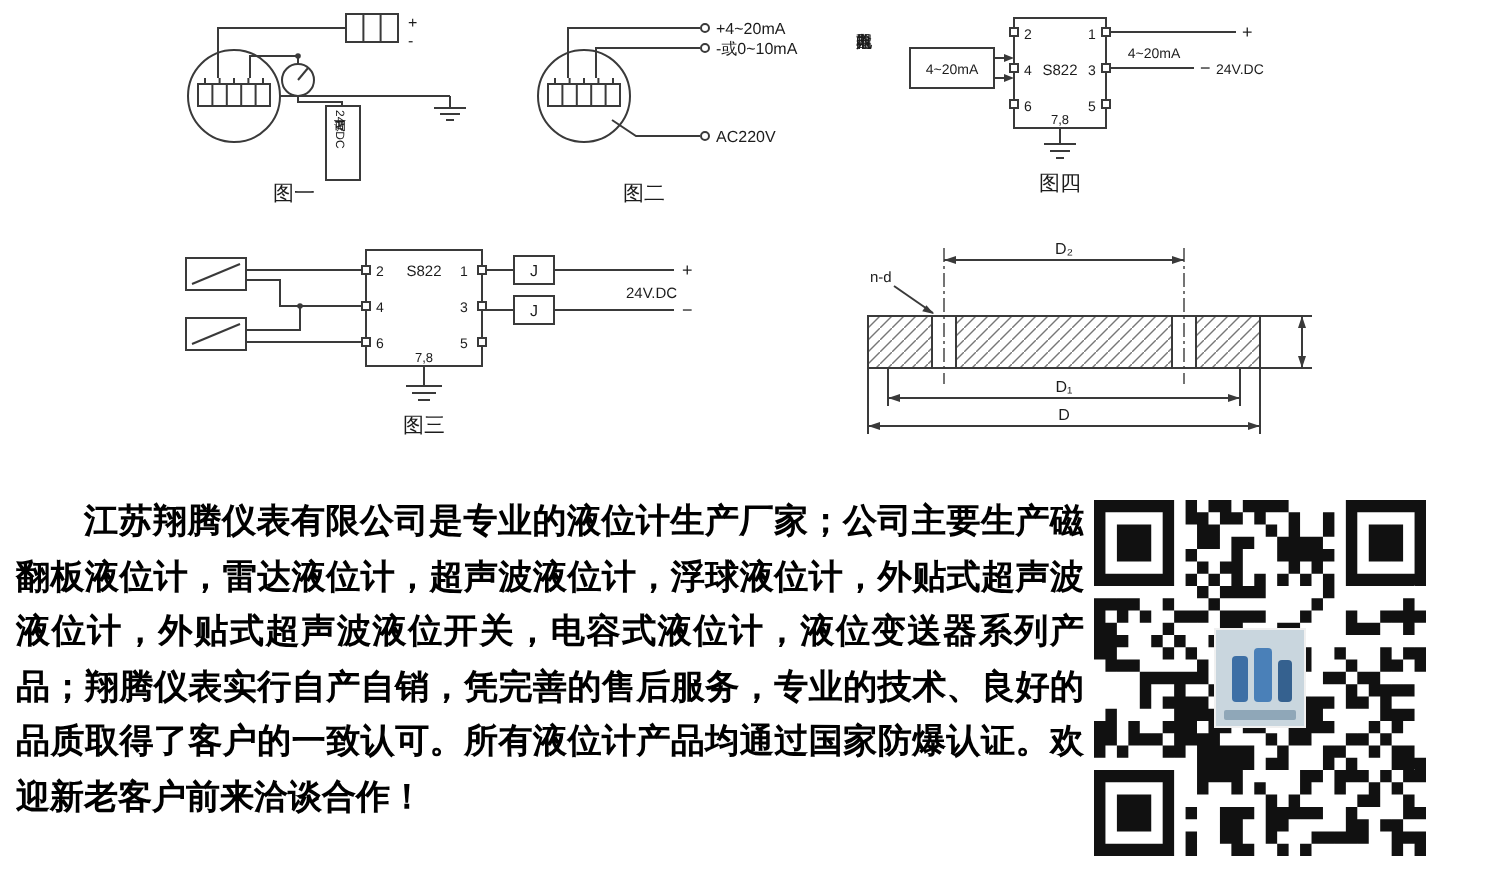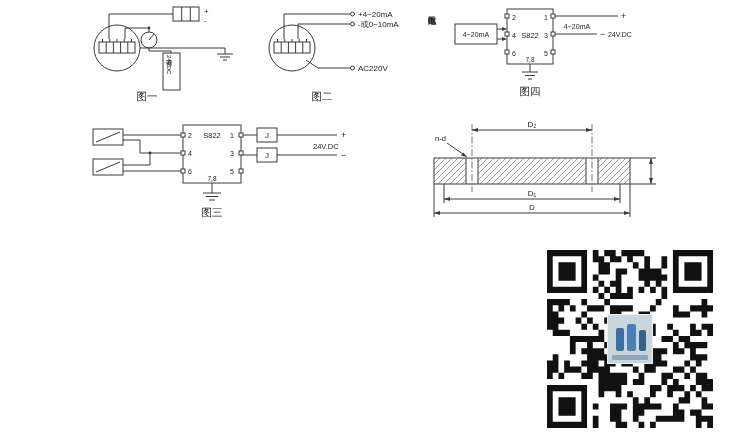--- a/index.html
+++ b/index.html
@@ -208,20 +208,21 @@
       <line x1="12" y1="103" x2="208" y2="103"></line>
       <polygon points="12,103 18,101 18,105" fill="#3a3a3a" stroke="none"></polygon>
       <polygon points="208,103 202,101 202,105" fill="#3a3a3a" stroke="none"></polygon>
     </g>
     <text x="110" y="17" font-size="8" text-anchor="middle">D₂</text>
     <text x="13" y="31" font-size="7.5">n-d</text>
     <text x="110" y="86" font-size="8" text-anchor="middle">D₁</text>
     <text x="110" y="100" font-size="8" text-anchor="middle">D</text>
   </svg>
 
+  <div class="desc">江苏翔腾仪表有限公司是专业的液位计生产厂家；公司主要生产磁翻板液位计，雷达液位计，超声波液位计，浮球液位计，外贴式超声波液位计，外贴式超声波液位开关，电容式液位计，液位变送器系列产品；翔腾仪表实行自产自销，凭完善的售后服务，专业的技术、良好的品质取得了客户的一致认可。所有液位计产品均通过国家防爆认证。欢迎新老客户前来洽谈合作！</div>
 
   <div class="qr">
     <svg width="166" height="178">
         <path d="M0.00 0.00h5.72v6.14h-5.72zM5.72 0.00h5.72v6.14h-5.72zM11.45 0.00h5.72v6.14h-5.72zM17.17 0.00h5.72v6.14h-5.72zM22.90 0.00h5.72v6.14h-5.72zM28.62 0.00h5.72v6.14h-5.72zM34.34 0.00h5.72v6.14h-5.72zM45.79 0.00h5.72v6.14h-5.72zM57.24 0.00h5.72v6.14h-5.72zM62.97 0.00h5.72v6.14h-5.72zM74.41 0.00h5.72v6.14h-5.72zM80.14 0.00h5.72v6.14h-5.72zM85.86 0.00h5.72v6.14h-5.72zM91.59 0.00h5.72v6.14h-5.72zM125.93 0.00h5.72v6.14h-5.72zM131.66 0.00h5.72v6.14h-5.72zM137.38 0.00h5.72v6.14h-5.72zM143.10 0.00h5.72v6.14h-5.72zM148.83 0.00h5.72v6.14h-5.72zM154.55 0.00h5.72v6.14h-5.72zM160.28 0.00h5.72v6.14h-5.72zM0.00 6.14h5.72v6.14h-5.72zM34.34 6.14h5.72v6.14h-5.72zM45.79 6.14h5.72v6.14h-5.72zM51.52 6.14h5.72v6.14h-5.72zM62.97 6.14h5.72v6.14h-5.72zM68.69 6.14h5.72v6.14h-5.72zM80.14 6.14h5.72v6.14h-5.72zM97.31 6.14h5.72v6.14h-5.72zM114.48 6.14h5.72v6.14h-5.72zM125.93 6.14h5.72v6.14h-5.72zM160.28 6.14h5.72v6.14h-5.72zM0.00 12.28h5.72v6.14h-5.72zM11.45 12.28h5.72v6.14h-5.72zM17.17 12.28h5.72v6.14h-5.72zM22.90 12.28h5.72v6.14h-5.72zM34.34 12.28h5.72v6.14h-5.72zM51.52 12.28h5.72v6.14h-5.72zM57.24 12.28h5.72v6.14h-5.72zM85.86 12.28h5.72v6.14h-5.72zM97.31 12.28h5.72v6.14h-5.72zM114.48 12.28h5.72v6.14h-5.72zM125.93 12.28h5.72v6.14h-5.72zM137.38 12.28h5.72v6.14h-5.72zM143.10 12.28h5.72v6.14h-5.72zM148.83 12.28h5.72v6.14h-5.72zM160.28 12.28h5.72v6.14h-5.72zM0.00 18.41h5.72v6.14h-5.72zM11.45 18.41h5.72v6.14h-5.72zM17.17 18.41h5.72v6.14h-5.72zM22.90 18.41h5.72v6.14h-5.72zM34.34 18.41h5.72v6.14h-5.72zM51.52 18.41h5.72v6.14h-5.72zM57.24 18.41h5.72v6.14h-5.72zM68.69 18.41h5.72v6.14h-5.72zM74.41 18.41h5.72v6.14h-5.72zM91.59 18.41h5.72v6.14h-5.72zM97.31 18.41h5.72v6.14h-5.72zM103.03 18.41h5.72v6.14h-5.72zM108.76 18.41h5.72v6.14h-5.72zM125.93 18.41h5.72v6.14h-5.72zM137.38 18.41h5.72v6.14h-5.72zM143.10 18.41h5.72v6.14h-5.72zM148.83 18.41h5.72v6.14h-5.72zM160.28 18.41h5.72v6.14h-5.72zM0.00 24.55h5.72v6.14h-5.72zM11.45 24.55h5.72v6.14h-5.72zM17.17 24.55h5.72v6.14h-5.72zM22.90 24.55h5.72v6.14h-5.72zM34.34 24.55h5.72v6.14h-5.72zM45.79 24.55h5.72v6.14h-5.72zM68.69 24.55h5.72v6.14h-5.72zM91.59 24.55h5.72v6.14h-5.72zM97.31 24.55h5.72v6.14h-5.72zM103.03 24.55h5.72v6.14h-5.72zM108.76 24.55h5.72v6.14h-5.72zM114.48 24.55h5.72v6.14h-5.72zM125.93 24.55h5.72v6.14h-5.72zM137.38 24.55h5.72v6.14h-5.72zM143.10 24.55h5.72v6.14h-5.72zM148.83 24.55h5.72v6.14h-5.72zM160.28 24.55h5.72v6.14h-5.72zM0.00 30.69h5.72v6.14h-5.72zM34.34 30.69h5.72v6.14h-5.72zM51.52 30.69h5.72v6.14h-5.72zM62.97 30.69h5.72v6.14h-5.72zM68.69 30.69h5.72v6.14h-5.72zM97.31 30.69h5.72v6.14h-5.72zM108.76 30.69h5.72v6.14h-5.72zM125.93 30.69h5.72v6.14h-5.72zM160.28 30.69h5.72v6.14h-5.72zM0.00 36.83h5.72v6.14h-5.72zM5.72 36.83h5.72v6.14h-5.72zM11.45 36.83h5.72v6.14h-5.72zM17.17 36.83h5.72v6.14h-5.72zM22.90 36.83h5.72v6.14h-5.72zM28.62 36.83h5.72v6.14h-5.72zM34.34 36.83h5.72v6.14h-5.72zM45.79 36.83h5.72v6.14h-5.72zM57.24 36.83h5.72v6.14h-5.72zM68.69 36.83h5.72v6.14h-5.72zM80.14 36.83h5.72v6.14h-5.72zM91.59 36.83h5.72v6.14h-5.72zM103.03 36.83h5.72v6.14h-5.72zM114.48 36.83h5.72v6.14h-5.72zM125.93 36.83h5.72v6.14h-5.72zM131.66 36.83h5.72v6.14h-5.72zM137.38 36.83h5.72v6.14h-5.72zM143.10 36.83h5.72v6.14h-5.72zM148.83 36.83h5.72v6.14h-5.72zM154.55 36.83h5.72v6.14h-5.72zM160.28 36.83h5.72v6.14h-5.72zM51.52 42.97h5.72v6.14h-5.72zM62.97 42.97h5.72v6.14h-5.72zM68.69 42.97h5.72v6.14h-5.72zM74.41 42.97h5.72v6.14h-5.72zM80.14 42.97h5.72v6.14h-5.72zM114.48 42.97h5.72v6.14h-5.72zM0.00 49.10h5.72v6.14h-5.72zM5.72 49.10h5.72v6.14h-5.72zM11.45 49.10h5.72v6.14h-5.72zM17.17 49.10h5.72v6.14h-5.72zM34.34 49.10h5.72v6.14h-5.72zM57.24 49.10h5.72v6.14h-5.72zM108.76 49.10h5.72v6.14h-5.72zM154.55 49.10h5.72v6.14h-5.72zM0.00 55.24h5.72v6.14h-5.72zM11.45 55.24h5.72v6.14h-5.72zM22.90 55.24h5.72v6.14h-5.72zM40.07 55.24h5.72v6.14h-5.72zM45.79 55.24h5.72v6.14h-5.72zM51.52 55.24h5.72v6.14h-5.72zM62.97 55.24h5.72v6.14h-5.72zM68.69 55.24h5.72v6.14h-5.72zM74.41 55.24h5.72v6.14h-5.72zM80.14 55.24h5.72v6.14h-5.72zM103.03 55.24h5.72v6.14h-5.72zM125.93 55.24h5.72v6.14h-5.72zM143.10 55.24h5.72v6.14h-5.72zM148.83 55.24h5.72v6.14h-5.72zM154.55 55.24h5.72v6.14h-5.72zM160.28 55.24h5.72v6.14h-5.72zM0.00 61.38h5.72v6.14h-5.72zM5.72 61.38h5.72v6.14h-5.72zM34.34 61.38h5.72v6.14h-5.72zM62.97 61.38h5.72v6.14h-5.72zM68.69 61.38h5.72v6.14h-5.72zM91.59 61.38h5.72v6.14h-5.72zM97.31 61.38h5.72v6.14h-5.72zM125.93 61.38h5.72v6.14h-5.72zM131.66 61.38h5.72v6.14h-5.72zM137.38 61.38h5.72v6.14h-5.72zM154.55 61.38h5.72v6.14h-5.72zM0.00 67.52h5.72v6.14h-5.72zM5.72 67.52h5.72v6.14h-5.72zM11.45 67.52h5.72v6.14h-5.72zM28.62 67.52h5.72v6.14h-5.72zM40.07 67.52h5.72v6.14h-5.72zM57.24 67.52h5.72v6.14h-5.72zM62.97 67.52h5.72v6.14h-5.72zM68.69 67.52h5.72v6.14h-5.72zM80.14 67.52h5.72v6.14h-5.72zM97.31 67.52h5.72v6.14h-5.72zM0.00 73.66h5.72v6.14h-5.72zM5.72 73.66h5.72v6.14h-5.72zM34.34 73.66h5.72v6.14h-5.72zM45.79 73.66h5.72v6.14h-5.72zM62.97 73.66h5.72v6.14h-5.72zM80.14 73.66h5.72v6.14h-5.72zM91.59 73.66h5.72v6.14h-5.72zM97.31 73.66h5.72v6.14h-5.72zM103.03 73.66h5.72v6.14h-5.72zM120.21 73.66h5.72v6.14h-5.72zM143.10 73.66h5.72v6.14h-5.72zM154.55 73.66h5.72v6.14h-5.72zM160.28 73.66h5.72v6.14h-5.72zM5.72 79.79h5.72v6.14h-5.72zM11.45 79.79h5.72v6.14h-5.72zM17.17 79.79h5.72v6.14h-5.72zM51.52 79.79h5.72v6.14h-5.72zM62.97 79.79h5.72v6.14h-5.72zM74.41 79.79h5.72v6.14h-5.72zM85.86 79.79h5.72v6.14h-5.72zM91.59 79.79h5.72v6.14h-5.72zM97.31 79.79h5.72v6.14h-5.72zM103.03 79.79h5.72v6.14h-5.72zM125.93 79.79h5.72v6.14h-5.72zM143.10 79.79h5.72v6.14h-5.72zM148.83 79.79h5.72v6.14h-5.72zM160.28 79.79h5.72v6.14h-5.72zM22.90 85.93h5.72v6.14h-5.72zM28.62 85.93h5.72v6.14h-5.72zM34.34 85.93h5.72v6.14h-5.72zM40.07 85.93h5.72v6.14h-5.72zM45.79 85.93h5.72v6.14h-5.72zM51.52 85.93h5.72v6.14h-5.72zM62.97 85.93h5.72v6.14h-5.72zM74.41 85.93h5.72v6.14h-5.72zM85.86 85.93h5.72v6.14h-5.72zM91.59 85.93h5.72v6.14h-5.72zM97.31 85.93h5.72v6.14h-5.72zM114.48 85.93h5.72v6.14h-5.72zM120.21 85.93h5.72v6.14h-5.72zM131.66 85.93h5.72v6.14h-5.72zM137.38 85.93h5.72v6.14h-5.72zM22.90 92.07h5.72v6.14h-5.72zM40.07 92.07h5.72v6.14h-5.72zM57.24 92.07h5.72v6.14h-5.72zM62.97 92.07h5.72v6.14h-5.72zM68.69 92.07h5.72v6.14h-5.72zM85.86 92.07h5.72v6.14h-5.72zM125.93 92.07h5.72v6.14h-5.72zM137.38 92.07h5.72v6.14h-5.72zM143.10 92.07h5.72v6.14h-5.72zM148.83 92.07h5.72v6.14h-5.72zM154.55 92.07h5.72v6.14h-5.72zM22.90 98.21h5.72v6.14h-5.72zM34.34 98.21h5.72v6.14h-5.72zM40.07 98.21h5.72v6.14h-5.72zM45.79 98.21h5.72v6.14h-5.72zM51.52 98.21h5.72v6.14h-5.72zM62.97 98.21h5.72v6.14h-5.72zM80.14 98.21h5.72v6.14h-5.72zM85.86 98.21h5.72v6.14h-5.72zM91.59 98.21h5.72v6.14h-5.72zM97.31 98.21h5.72v6.14h-5.72zM103.03 98.21h5.72v6.14h-5.72zM108.76 98.21h5.72v6.14h-5.72zM114.48 98.21h5.72v6.14h-5.72zM125.93 98.21h5.72v6.14h-5.72zM131.66 98.21h5.72v6.14h-5.72zM143.10 98.21h5.72v6.14h-5.72zM5.72 104.34h5.72v6.14h-5.72zM40.07 104.34h5.72v6.14h-5.72zM45.79 104.34h5.72v6.14h-5.72zM51.52 104.34h5.72v6.14h-5.72zM57.24 104.34h5.72v6.14h-5.72zM62.97 104.34h5.72v6.14h-5.72zM74.41 104.34h5.72v6.14h-5.72zM91.59 104.34h5.72v6.14h-5.72zM103.03 104.34h5.72v6.14h-5.72zM108.76 104.34h5.72v6.14h-5.72zM143.10 104.34h5.72v6.14h-5.72zM148.83 104.34h5.72v6.14h-5.72zM154.55 104.34h5.72v6.14h-5.72zM0.00 110.48h5.72v6.14h-5.72zM5.72 110.48h5.72v6.14h-5.72zM17.17 110.48h5.72v6.14h-5.72zM34.34 110.48h5.72v6.14h-5.72zM40.07 110.48h5.72v6.14h-5.72zM45.79 110.48h5.72v6.14h-5.72zM57.24 110.48h5.72v6.14h-5.72zM62.97 110.48h5.72v6.14h-5.72zM74.41 110.48h5.72v6.14h-5.72zM80.14 110.48h5.72v6.14h-5.72zM97.31 110.48h5.72v6.14h-5.72zM103.03 110.48h5.72v6.14h-5.72zM108.76 110.48h5.72v6.14h-5.72zM114.48 110.48h5.72v6.14h-5.72zM137.38 110.48h5.72v6.14h-5.72zM148.83 110.48h5.72v6.14h-5.72zM0.00 116.62h5.72v6.14h-5.72zM5.72 116.62h5.72v6.14h-5.72zM17.17 116.62h5.72v6.14h-5.72zM22.90 116.62h5.72v6.14h-5.72zM28.62 116.62h5.72v6.14h-5.72zM40.07 116.62h5.72v6.14h-5.72zM45.79 116.62h5.72v6.14h-5.72zM51.52 116.62h5.72v6.14h-5.72zM57.24 116.62h5.72v6.14h-5.72zM85.86 116.62h5.72v6.14h-5.72zM97.31 116.62h5.72v6.14h-5.72zM103.03 116.62h5.72v6.14h-5.72zM125.93 116.62h5.72v6.14h-5.72zM131.66 116.62h5.72v6.14h-5.72zM143.10 116.62h5.72v6.14h-5.72zM0.00 122.76h5.72v6.14h-5.72zM11.45 122.76h5.72v6.14h-5.72zM34.34 122.76h5.72v6.14h-5.72zM40.07 122.76h5.72v6.14h-5.72zM51.52 122.76h5.72v6.14h-5.72zM57.24 122.76h5.72v6.14h-5.72zM62.97 122.76h5.72v6.14h-5.72zM68.69 122.76h5.72v6.14h-5.72zM74.41 122.76h5.72v6.14h-5.72zM91.59 122.76h5.72v6.14h-5.72zM114.48 122.76h5.72v6.14h-5.72zM120.21 122.76h5.72v6.14h-5.72zM137.38 122.76h5.72v6.14h-5.72zM148.83 122.76h5.72v6.14h-5.72zM154.55 122.76h5.72v6.14h-5.72zM51.52 128.90h5.72v6.14h-5.72zM57.24 128.90h5.72v6.14h-5.72zM62.97 128.90h5.72v6.14h-5.72zM68.69 128.90h5.72v6.14h-5.72zM74.41 128.90h5.72v6.14h-5.72zM85.86 128.90h5.72v6.14h-5.72zM91.59 128.90h5.72v6.14h-5.72zM114.48 128.90h5.72v6.14h-5.72zM125.93 128.90h5.72v6.14h-5.72zM148.83 128.90h5.72v6.14h-5.72zM154.55 128.90h5.72v6.14h-5.72zM160.28 128.90h5.72v6.14h-5.72zM0.00 135.03h5.72v6.14h-5.72zM5.72 135.03h5.72v6.14h-5.72zM11.45 135.03h5.72v6.14h-5.72zM17.17 135.03h5.72v6.14h-5.72zM22.90 135.03h5.72v6.14h-5.72zM28.62 135.03h5.72v6.14h-5.72zM34.34 135.03h5.72v6.14h-5.72zM51.52 135.03h5.72v6.14h-5.72zM57.24 135.03h5.72v6.14h-5.72zM62.97 135.03h5.72v6.14h-5.72zM68.69 135.03h5.72v6.14h-5.72zM103.03 135.03h5.72v6.14h-5.72zM108.76 135.03h5.72v6.14h-5.72zM120.21 135.03h5.72v6.14h-5.72zM125.93 135.03h5.72v6.14h-5.72zM131.66 135.03h5.72v6.14h-5.72zM143.10 135.03h5.72v6.14h-5.72zM154.55 135.03h5.72v6.14h-5.72zM160.28 135.03h5.72v6.14h-5.72zM0.00 141.17h5.72v6.14h-5.72zM34.34 141.17h5.72v6.14h-5.72zM51.52 141.17h5.72v6.14h-5.72zM68.69 141.17h5.72v6.14h-5.72zM80.14 141.17h5.72v6.14h-5.72zM103.03 141.17h5.72v6.14h-5.72zM120.21 141.17h5.72v6.14h-5.72zM137.38 141.17h5.72v6.14h-5.72zM148.83 141.17h5.72v6.14h-5.72zM0.00 147.31h5.72v6.14h-5.72zM11.45 147.31h5.72v6.14h-5.72zM17.17 147.31h5.72v6.14h-5.72zM22.90 147.31h5.72v6.14h-5.72zM34.34 147.31h5.72v6.14h-5.72zM85.86 147.31h5.72v6.14h-5.72zM97.31 147.31h5.72v6.14h-5.72zM131.66 147.31h5.72v6.14h-5.72zM137.38 147.31h5.72v6.14h-5.72zM154.55 147.31h5.72v6.14h-5.72zM0.00 153.45h5.72v6.14h-5.72zM11.45 153.45h5.72v6.14h-5.72zM17.17 153.45h5.72v6.14h-5.72zM22.90 153.45h5.72v6.14h-5.72zM34.34 153.45h5.72v6.14h-5.72zM45.79 153.45h5.72v6.14h-5.72zM62.97 153.45h5.72v6.14h-5.72zM68.69 153.45h5.72v6.14h-5.72zM74.41 153.45h5.72v6.14h-5.72zM85.86 153.45h5.72v6.14h-5.72zM91.59 153.45h5.72v6.14h-5.72zM97.31 153.45h5.72v6.14h-5.72zM103.03 153.45h5.72v6.14h-5.72zM108.76 153.45h5.72v6.14h-5.72zM125.93 153.45h5.72v6.14h-5.72zM154.55 153.45h5.72v6.14h-5.72zM160.28 153.45h5.72v6.14h-5.72zM0.00 159.59h5.72v6.14h-5.72zM11.45 159.59h5.72v6.14h-5.72zM17.17 159.59h5.72v6.14h-5.72zM22.90 159.59h5.72v6.14h-5.72zM34.34 159.59h5.72v6.14h-5.72zM62.97 159.59h5.72v6.14h-5.72zM68.69 159.59h5.72v6.14h-5.72zM85.86 159.59h5.72v6.14h-5.72zM91.59 159.59h5.72v6.14h-5.72zM125.93 159.59h5.72v6.14h-5.72zM131.66 159.59h5.72v6.14h-5.72zM143.10 159.59h5.72v6.14h-5.72zM148.83 159.59h5.72v6.14h-5.72zM0.00 165.72h5.72v6.14h-5.72zM34.34 165.72h5.72v6.14h-5.72zM45.79 165.72h5.72v6.14h-5.72zM62.97 165.72h5.72v6.14h-5.72zM68.69 165.72h5.72v6.14h-5.72zM85.86 165.72h5.72v6.14h-5.72zM108.76 165.72h5.72v6.14h-5.72zM114.48 165.72h5.72v6.14h-5.72zM120.21 165.72h5.72v6.14h-5.72zM125.93 165.72h5.72v6.14h-5.72zM131.66 165.72h5.72v6.14h-5.72zM148.83 165.72h5.72v6.14h-5.72zM154.55 165.72h5.72v6.14h-5.72zM160.28 165.72h5.72v6.14h-5.72zM0.00 171.86h5.72v6.14h-5.72zM5.72 171.86h5.72v6.14h-5.72zM11.45 171.86h5.72v6.14h-5.72zM17.17 171.86h5.72v6.14h-5.72zM22.90 171.86h5.72v6.14h-5.72zM28.62 171.86h5.72v6.14h-5.72zM34.34 171.86h5.72v6.14h-5.72zM45.79 171.86h5.72v6.14h-5.72zM68.69 171.86h5.72v6.14h-5.72zM74.41 171.86h5.72v6.14h-5.72zM91.59 171.86h5.72v6.14h-5.72zM103.03 171.86h5.72v6.14h-5.72zM148.83 171.86h5.72v6.14h-5.72zM160.28 171.86h5.72v6.14h-5.72z" fill="#111"></path>
       </svg>
     <div class="qr-photo">
       <i class="f1"></i>
         <i class="f2"></i>
         <i class="f3"></i>
         <i class="tray"></i>

